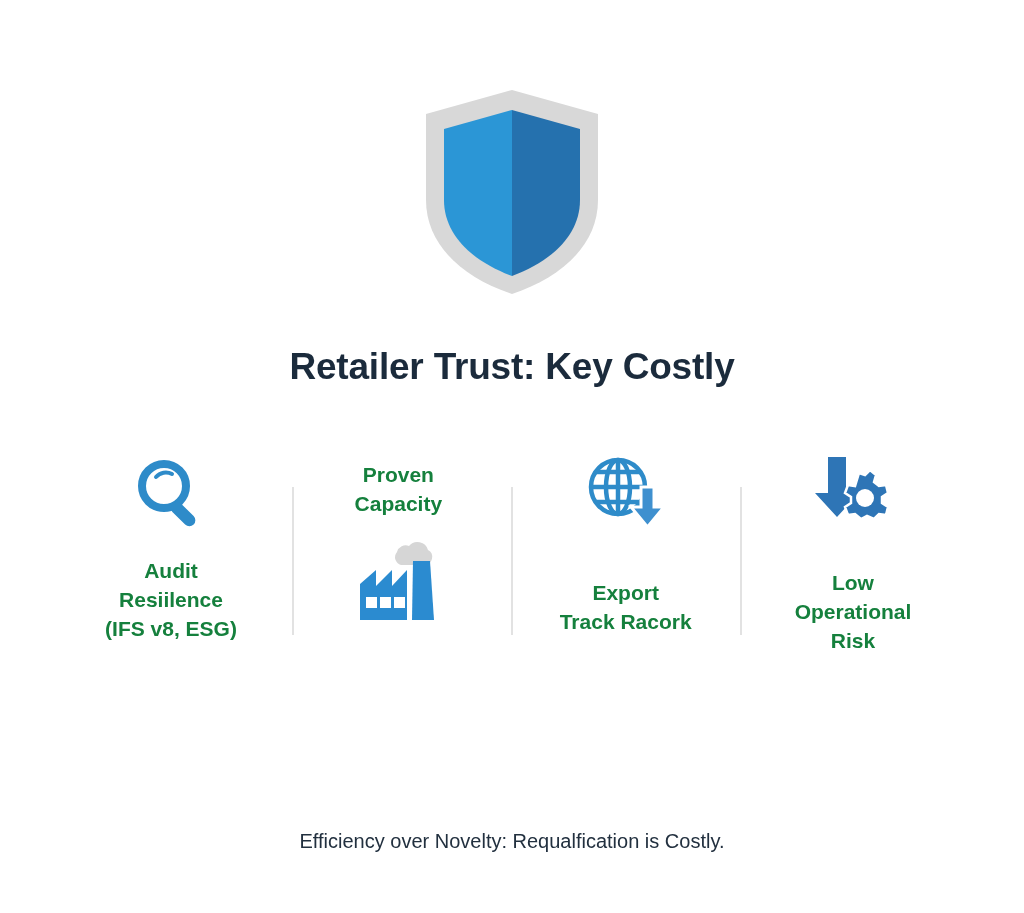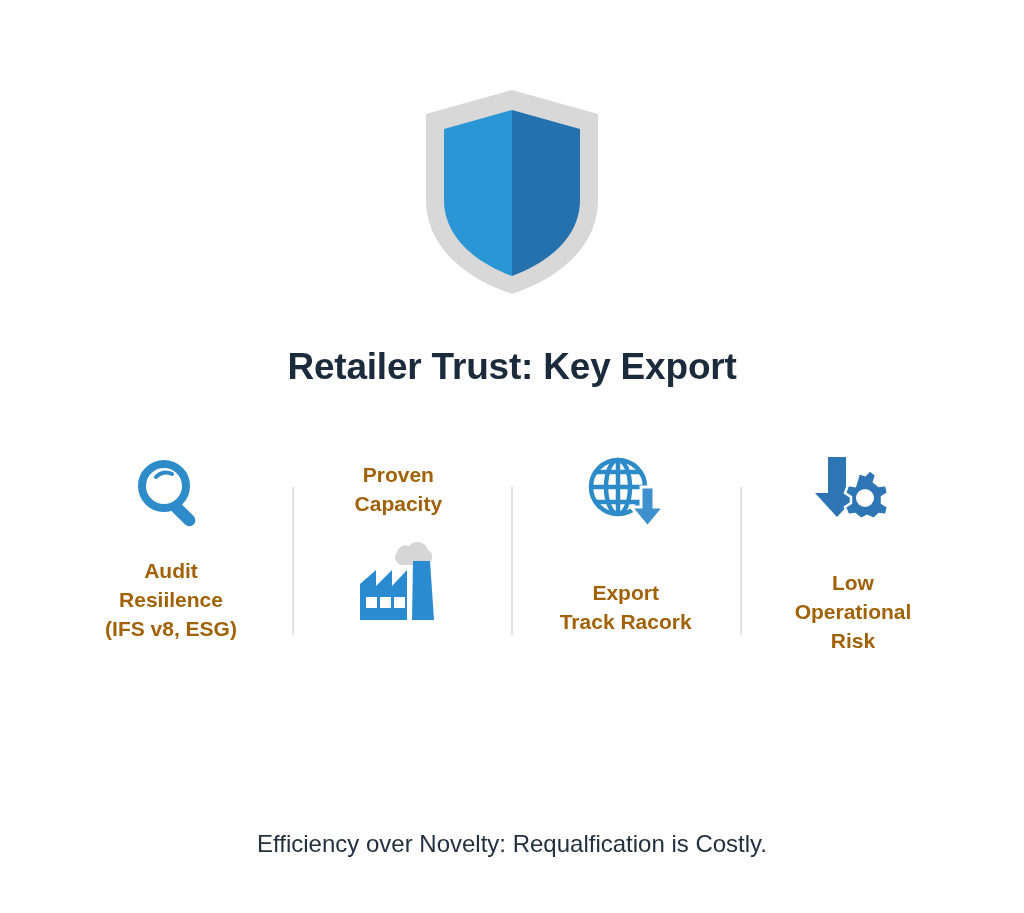--- a/index.html
+++ b/index.html
@@ -75,21 +75,21 @@
   .factor .icon-wrap {
     display: flex;
     align-items: center;
     justify-content: center;
     width: 100%;
   }
   .factor .label {
     text-align: center;
     font-size: 21px;
     font-weight: bold;
-    color: #a16207;
+    color: #15803d;
     line-height: 1.38;
     white-space: pre-line;
   }
 
   
   .factor-audit { padding-top: 10px; }
   .factor-audit .icon-wrap { height: 82px; }
   .factor-audit .label { margin-top: 22px; }
 
   .factor-capacity { padding-top: 18px; }
@@ -116,21 +116,21 @@
   .divider-2 { left: 511px; }
   .divider-3 { left: 740px; }
 
   
   .footer-note {
     position: absolute;
     left: 0;
     top: 828px;
     width: 1024px;
     text-align: center;
-    font-size: 24px;
+    font-size: 20px;
     font-weight: normal;
     color: #22303f;
     line-height: 1.3;
   }
 </style>
 </head>
 <body>
 
 <div class="infographic">
 
@@ -138,21 +138,21 @@
     <svg class="shield-icon" viewBox="0 0 180 208">
 
       <path d="M90 2 L176 26 L176 112 C176 158 138 190 90 206 C42 190 4 158 4 112 L4 26 Z" fill="#d8d8d8"></path>
 
       <path d="M90 22 L22 41 L22 112 C22 148 52 174 90 188 Z" fill="#2b96d6"></path>
 
       <path d="M90 22 L158 41 L158 112 C158 148 128 174 90 188 Z" fill="#2571ae"></path>
     </svg>
   </div>
 
-  <div class="title">Retailer Trust: Key Export</div>
+  <div class="title">Retailer Trust: Key Costly</div>
 
   <div class="divider divider-1"></div>
   <div class="divider divider-2"></div>
   <div class="divider divider-3"></div>
 
   <div class="factors">
 
     <div class="factor factor-audit">
       <div class="icon-wrap">
         <svg width="78" height="78" viewBox="0 0 78 78">

